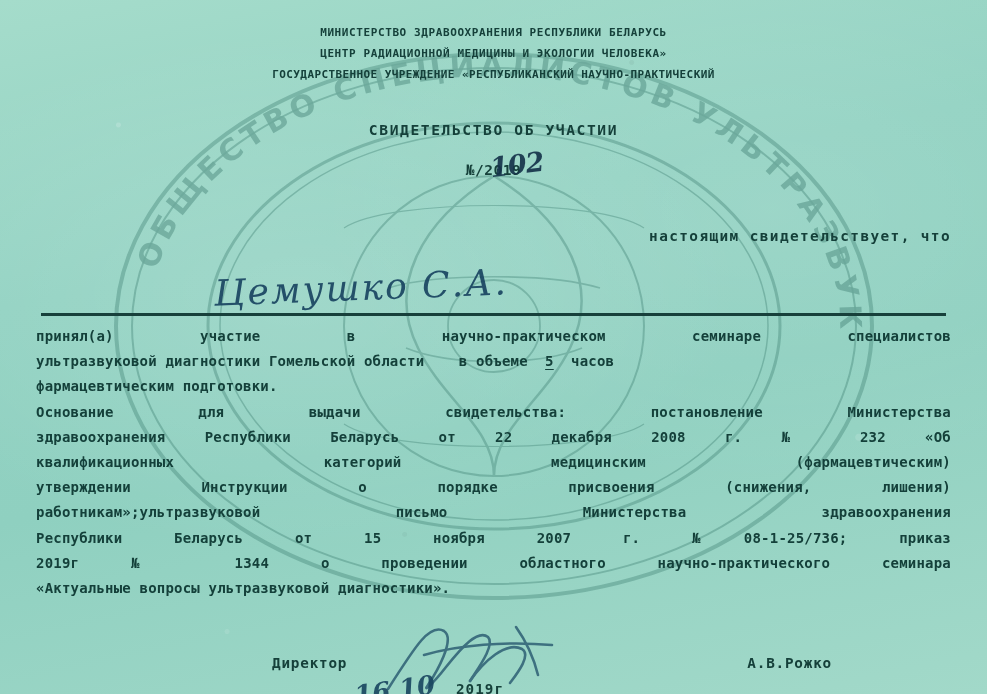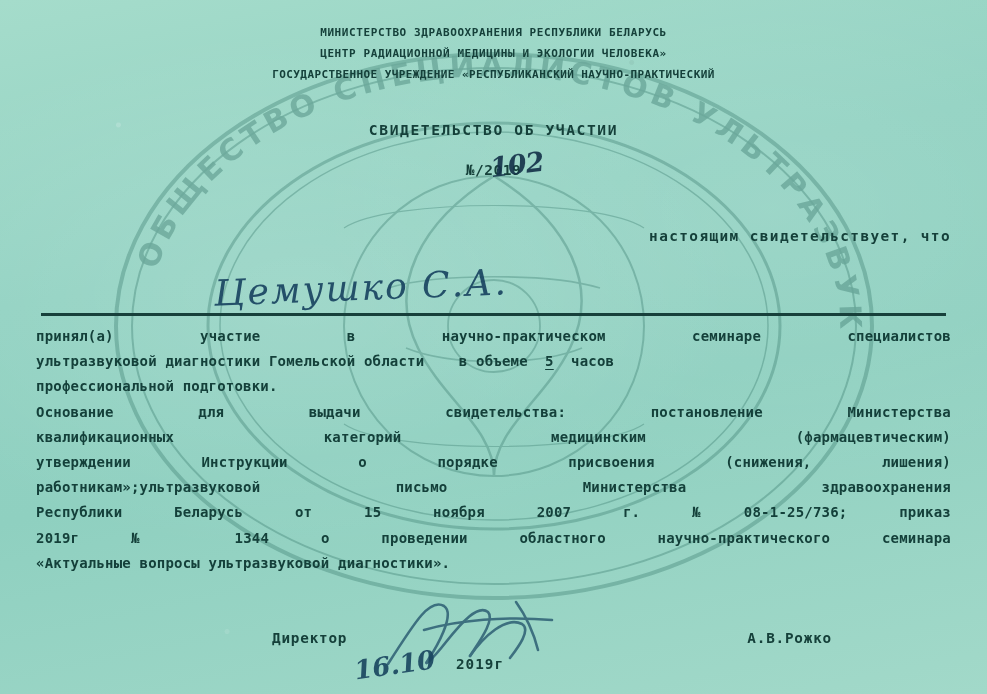--- a/index.html
+++ b/index.html
@@ -244,22 +244,23 @@
     </div>
 
     <div class="body">
       <p class="just">принял(а)   участие   в   научно-практическом   семинаре   специалистов</p>
       <p class="left">
         <span>ультразвуковой диагностики Гомельской области</span>&nbsp;&nbsp;&nbsp;
         <span>в объеме</span>&nbsp;
         <span class="hours-underline">5</span>&nbsp;
         <span>часов</span>
       </p>
-      <p class="left">профессиональной подготовки.</p>
+      <p class="left">фармацевтическим подготовки.</p>
       <p class="just">Основание   для   выдачи   свидетельства:   постановление   Министерства</p>
+      <p class="just">здравоохранения Республики Беларусь от 22 декабря 2008 г. № 232 «Об</p>
       <p class="just">квалификационных      категорий      медицинским      (фармацевтическим)</p>
       <p class="just">утверждении Инструкции о   порядке   присвоения   (снижения,   лишения)</p>
       <p class="just">работникам»;ультразвуковой    письмо    Министерства    здравоохранения</p>
       <p class="just">Республики  Беларусь  от  15  ноября  2007  г.  №08-1-25/736;  приказ</p>
       <p class="just">2019г № 1344 о проведении областного   научно-практического  семинара</p>
       <p class="left">«Актуальные вопросы ультразвуковой диагностики».</p>
     </div>
 
     <div class="footer">
       <span class="director-label">Директор</span>

